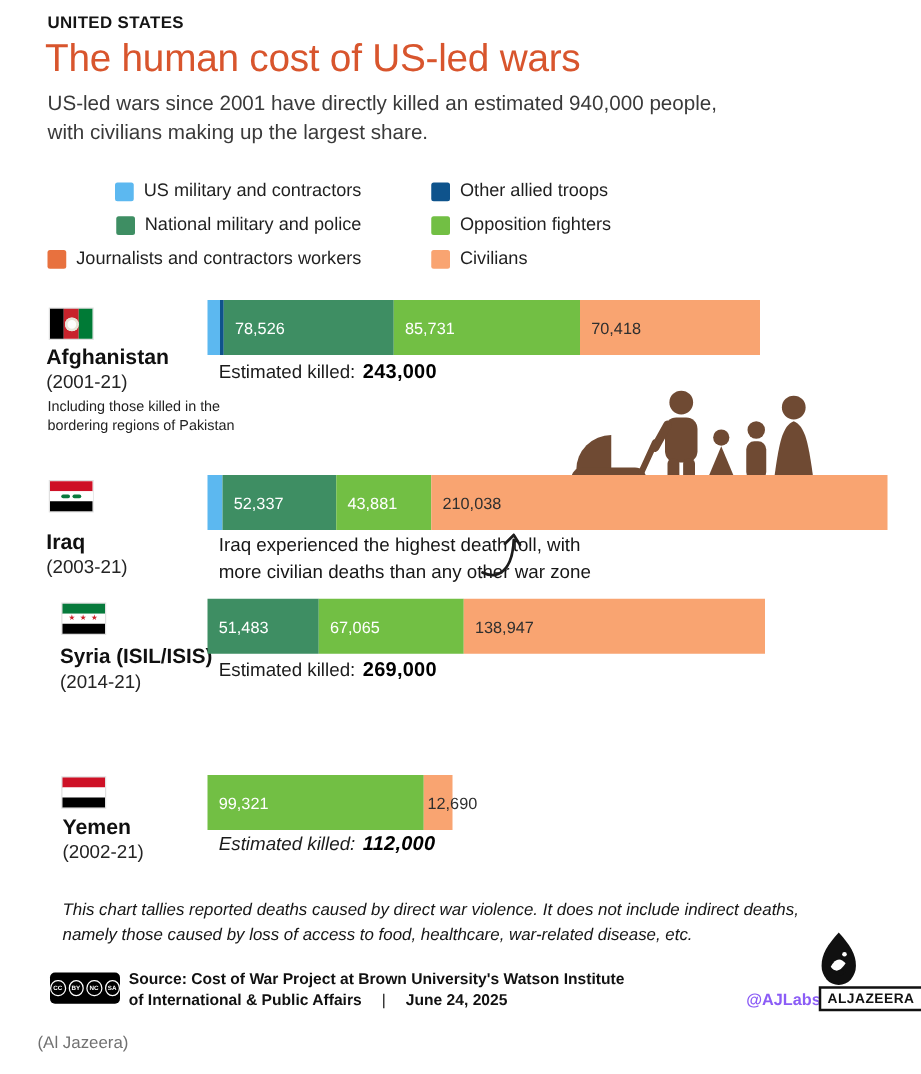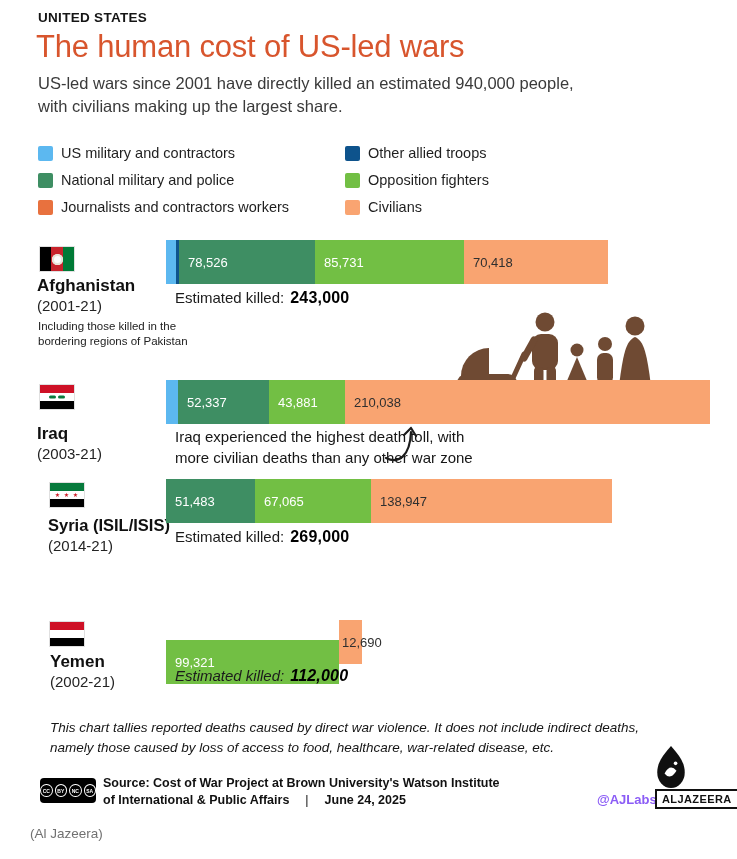--- a/index.html
+++ b/index.html
@@ -5,21 +5,21 @@
   html,body{margin:0;padding:0;background:#fff;}
   #canvas{position:relative;width:737px;height:859px;background:#ffffff;overflow:hidden;
           font-family:"Liberation Sans","DejaVu Sans",sans-serif;color:#1c1c1c;}
   .abs{position:absolute;}
   
   .kicker{left:38px;top:10px;font-size:13.5px;font-weight:bold;letter-spacing:.3px;color:#151515;}
   .title{left:36px;top:29px;font-size:31px;font-weight:500;color:#d8552d;letter-spacing:-.2px;}
   .subtitle{left:38px;top:72px;font-size:16.5px;line-height:23px;color:#3a3a3a;}
   
   .legend-col{top:145px;display:flex;flex-direction:column;gap:11px;}
-  #legend-col-1{left:38px;} #legend-col-2{left:345px;}
+  #legend-col-1{left:38px;align-items:flex-end;} #legend-col-2{left:345px;}
   .legend-item{display:flex;align-items:center;gap:8px;height:16px;}
   .swatch{width:15px;height:15px;border-radius:2px;flex:0 0 auto;}
   .legend-label{font-size:14.5px;color:#1f1f1f;white-space:nowrap;}
   
   .country{font-size:17px;font-weight:bold;color:#101010;white-space:nowrap;}
   .years{font-size:15px;color:#242424;}
   .bar{left:166px;height:44px;display:flex;align-items:stretch;}
   .seg{position:relative;display:flex;align-items:center;height:100%;}
   .seg-label{font-size:13px;color:#fff;padding-left:9px;white-space:nowrap;}
   .seg-label.dark{color:#2f2f2f;}
@@ -209,21 +209,21 @@
   </div>
 
   <div class="abs flag horiz" style="left:50px;top:622px;">
     <span class="s" style="background:#ce1126;"></span>
     <span class="s" style="background:#fff;"></span>
     <span class="s" style="background:#000;"></span>
   </div>
   <div class="abs country" style="left:50px;top:652px;">Yemen</div>
   <div class="abs years" style="left:50px;top:673px;">(2002-21)</div>
   <div class="abs bar" style="top:620px;">
-      <div class="seg" style="width: 173px; background: rgb(114, 191, 68); margin-top: 20px;">
+      <div class="seg" style="width: 173px; background: rgb(114, 191, 68);">
         <span class="seg-label">99,321</span>
       </div>
       <div class="seg" style="width: 23px; background: rgb(249, 164, 113);">
         <span class="seg-label dark tight">12,690</span>
       </div>
     </div>
   <div class="abs est" style="left:175px;top:667px;font-style:italic;">
     <span>Estimated killed:</span><b>112,000</b>
   </div>
 

